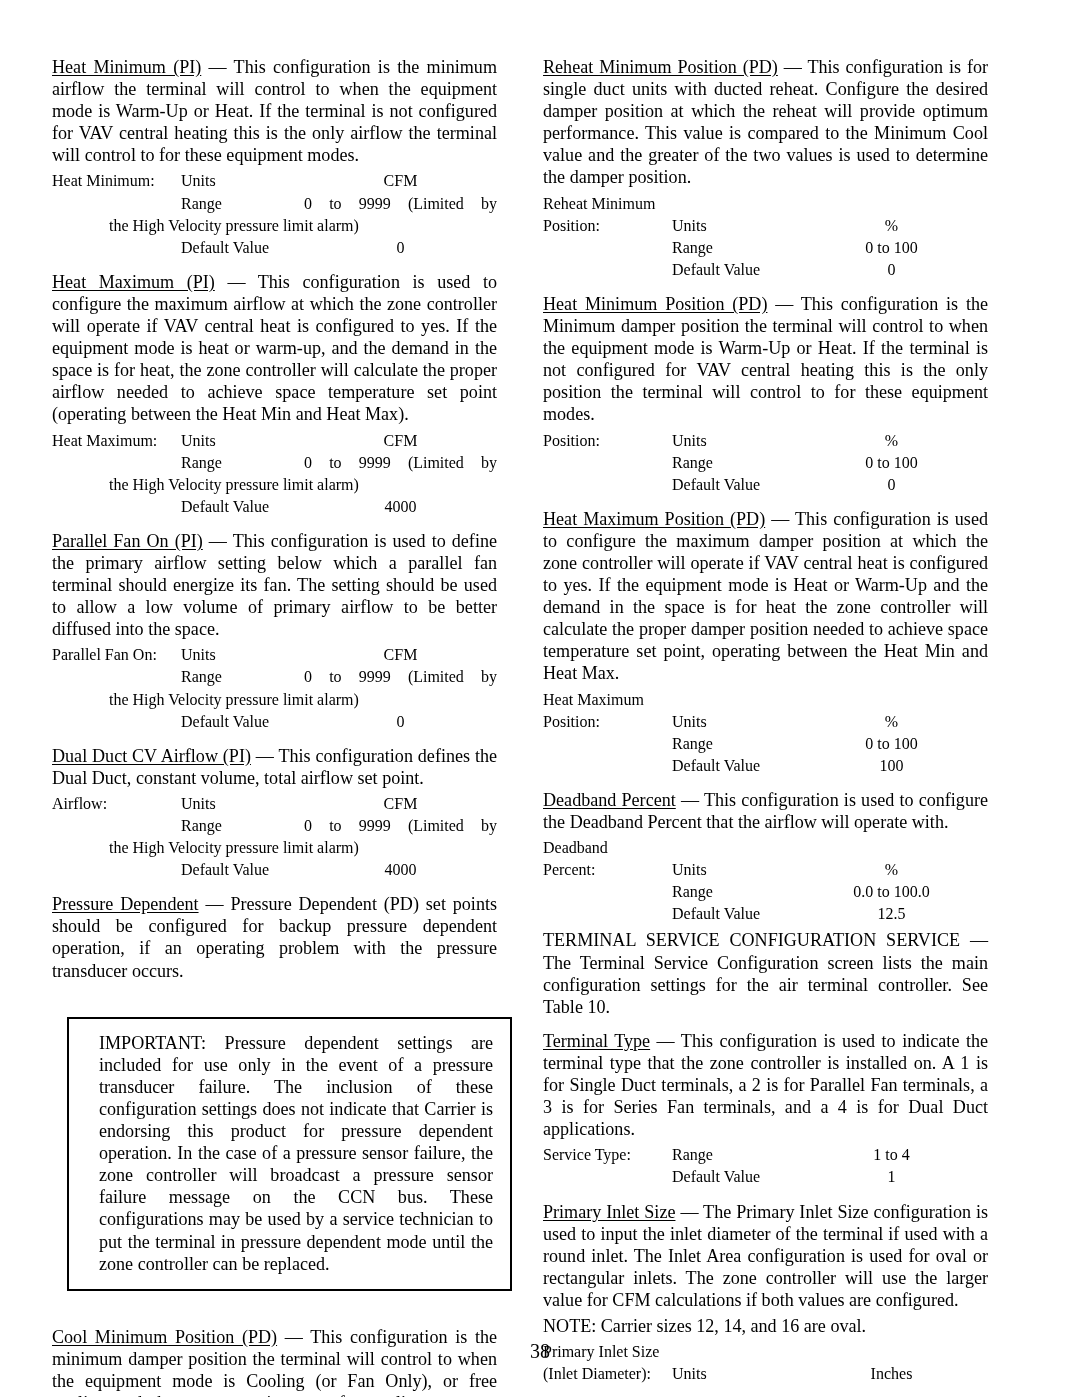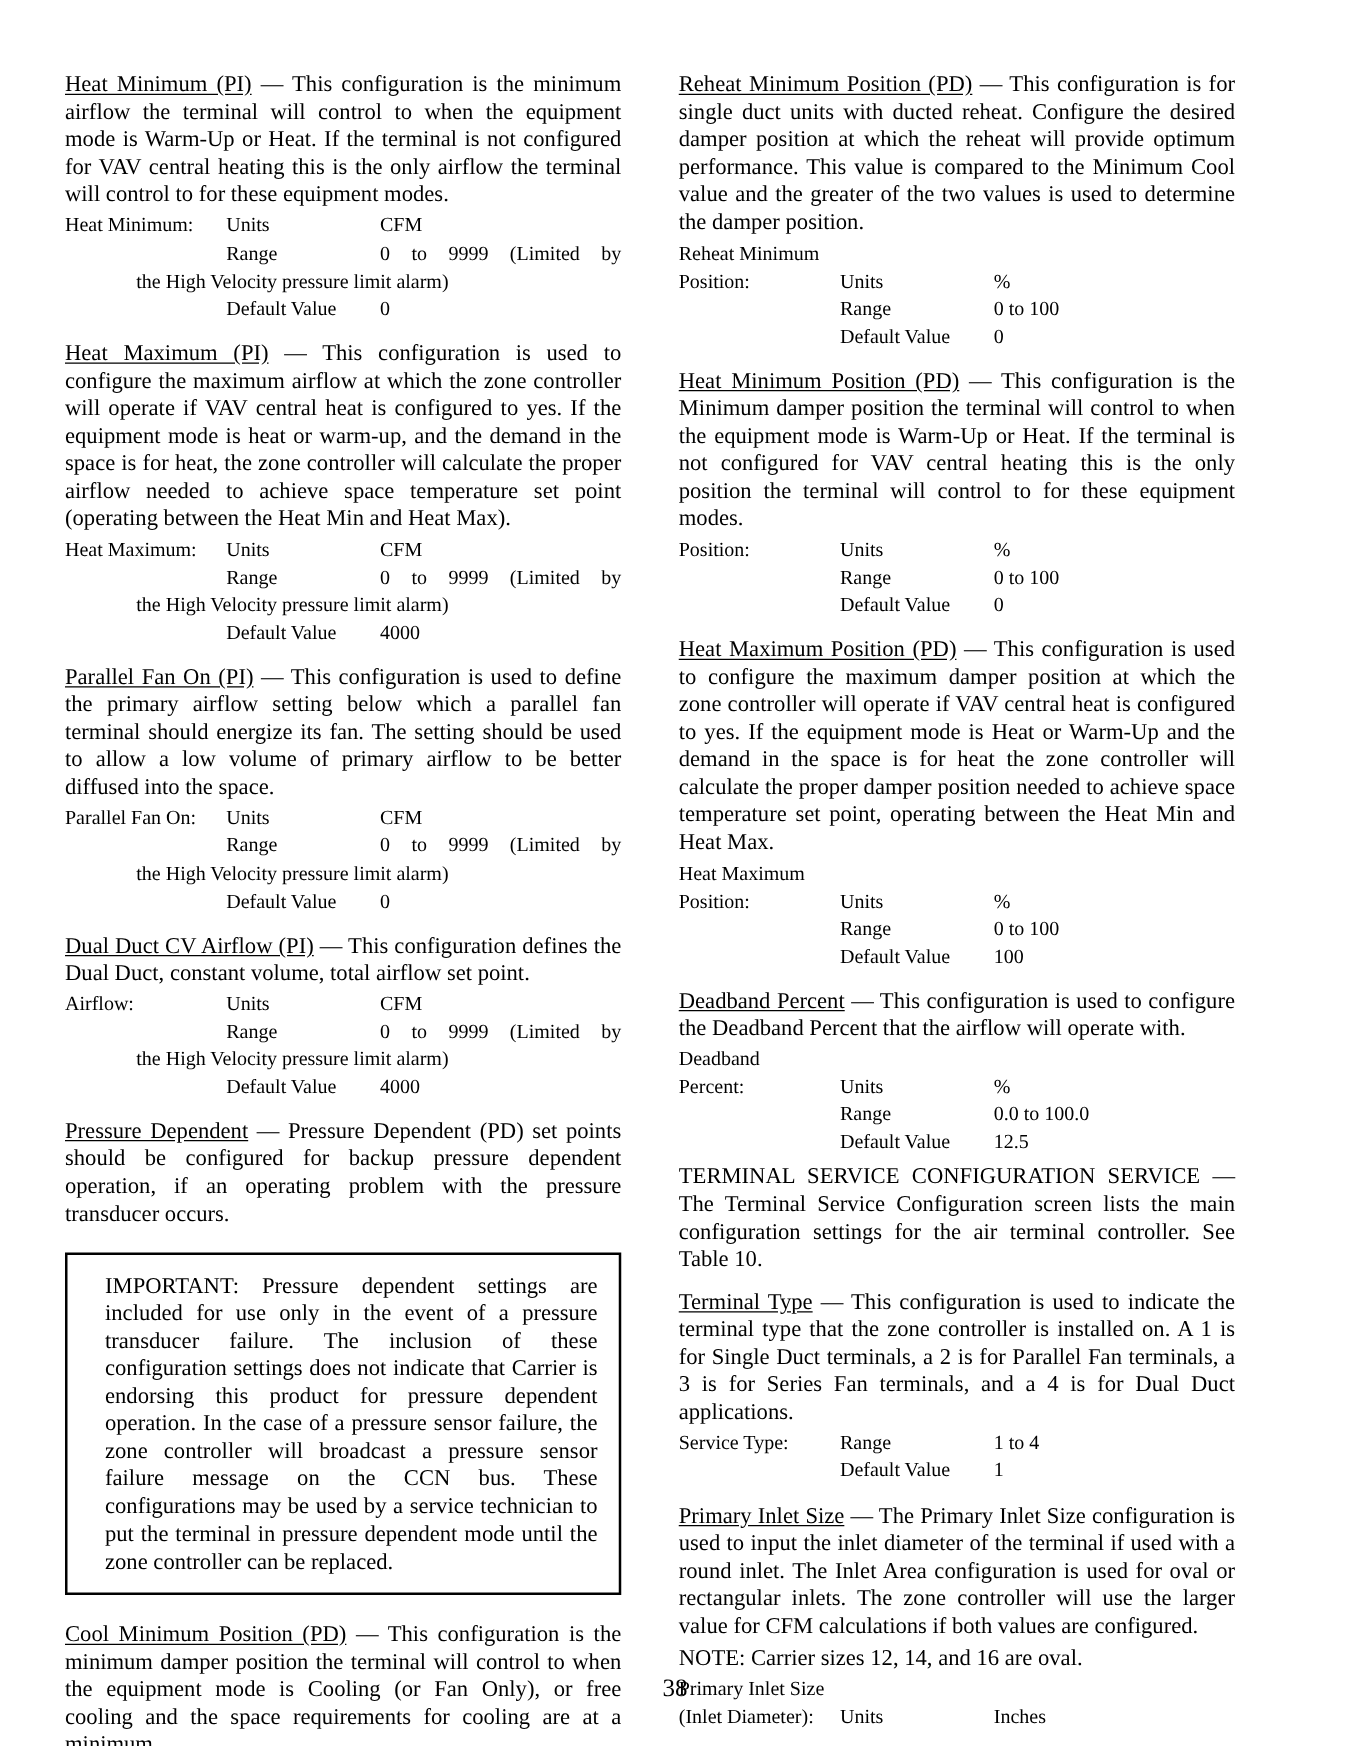--- a/index.html
+++ b/index.html
@@ -69,20 +69,21 @@
     white-space: nowrap;
   }
   .dl .key {
     width: 123px;
     flex: 0 0 123px;
     white-space: nowrap;
   }
   .dl .val {
     flex: 1 1 auto;
     white-space: nowrap;
+    text-align: center;
   }
   
   .dl .val.stretch {
     white-space: nowrap;
     display: flex;
     justify-content: space-between;
     width: 100%;
   }
   .dl .val.stretch > span { white-space: nowrap; }
   
@@ -93,21 +94,21 @@
   .dl .labelonly {
     white-space: nowrap;
   }
 
   
   .important-box {
     border: 2px solid #000000;
     box-sizing: border-box;
     width: 445px;
     padding: 13px 17px 14px 30px;
-    margin: 0;
+    margin: 15px;
   }
   .important-box p {
     margin: 0;
     font-size: 18.1px;
     line-height: 22.1px;
     text-align: justify;
     text-justify: inter-word;
   }
 
   

